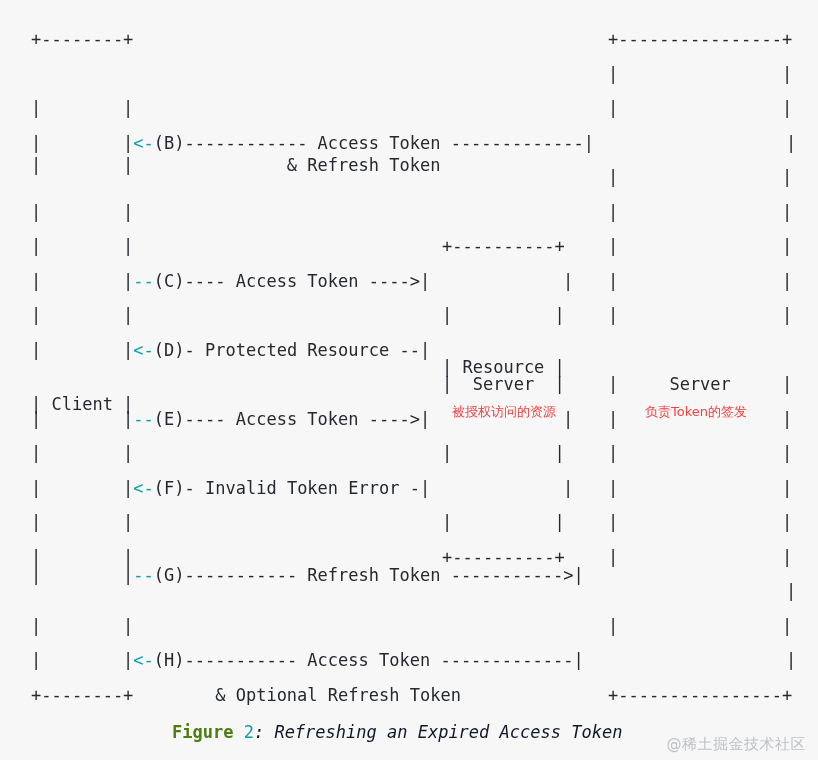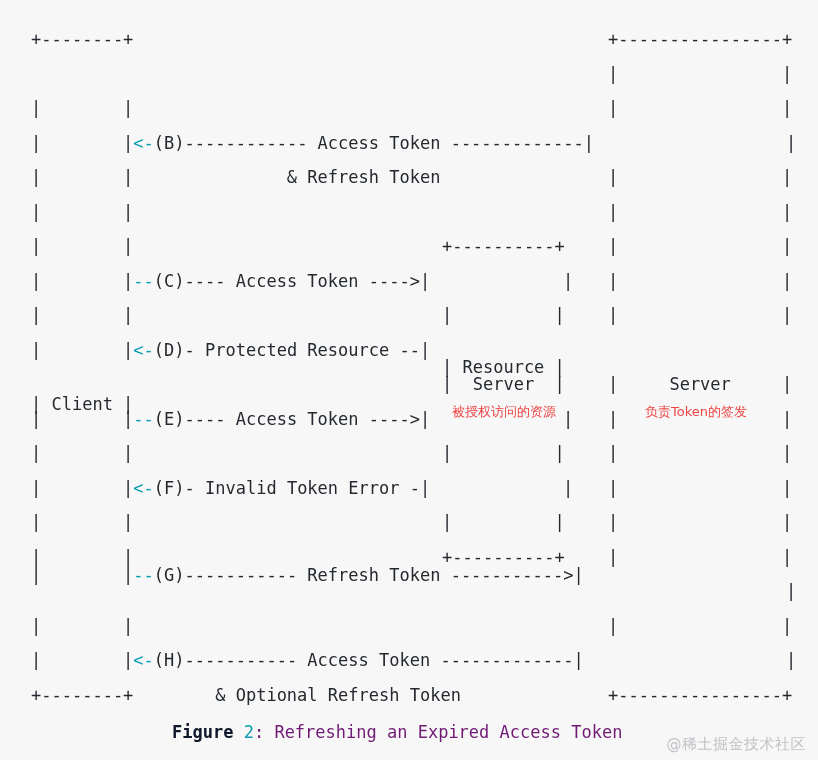--- a/index.html
+++ b/index.html
@@ -58,44 +58,44 @@
   #figure-caption {
     position: absolute;
     left: 172px;
     top: 721px;
     white-space: pre;
     font-family: "DejaVu Sans Mono", "Liberation Mono", monospace;
     font-size: 17px;
     line-height: 22px;
     color: #24292f;
   }
-  #figure-caption .cap-word { font-weight: 700; color: #0f172a; }
+  #figure-caption .cap-word { font-weight: 700; color: #4d7c0f; }
   #figure-caption .cap-num  { color: #0a9cb0; }
-  #figure-caption .cap-rest { color: #701a75; }
+  #figure-caption .cap-rest { color: #0f172a; font-style: italic; }
 
   
   #watermark {
     position: absolute;
     right: 12px;
     bottom: 6px;
     font-family: "DejaVu Sans", "Liberation Sans", sans-serif;
     font-size: 15px;
     color: #bfc2c6;
     letter-spacing: 0.5px;
     white-space: nowrap;
   }
 </style>
 </head>
 <body>
 
 <div id="ascii-figure">
     <div class="ascii-line" style="top: 28px;"><span class="tok-plain">+--------+</span></div>
     <div class="ascii-line" style="top: 97px;"><span class="tok-plain">|        |</span></div>
     <div class="ascii-line" style="top: 132px;"><span class="tok-plain">|        |</span><span class="tok-arrow">&lt;-</span><span class="tok-plain">(B)------------ Access Token -------------|</span></div>
-    <div class="ascii-line" style="top: 166px;"><span class="tok-plain">|        |               &amp; Refresh Token</span></div>
+    <div class="ascii-line" style="top: 154px;"><span class="tok-plain">|        |               &amp; Refresh Token</span></div>
     <div class="ascii-line" style="top: 201px;"><span class="tok-plain">|        |</span></div>
     <div class="ascii-line" style="top: 235px;"><span class="tok-plain">|        |</span></div>
     <div class="ascii-line" style="top: 270px;"><span class="tok-plain">|        |</span><span class="tok-arrow">--</span><span class="tok-plain">(C)---- Access Token ----&gt;|</span></div>
     <div class="ascii-line" style="top: 304px;"><span class="tok-plain">|        |</span></div>
     <div class="ascii-line" style="top: 339px;"><span class="tok-plain">|        |</span><span class="tok-arrow">&lt;-</span><span class="tok-plain">(D)- Protected Resource --|</span></div>
     <div class="ascii-line" style="top: 373px; margin-top: 20px;"><span class="tok-plain">| Client |</span></div>
     <div class="ascii-line" style="top: 408px; text-align: center;"><span class="tok-plain">|        |</span><span class="tok-arrow">--</span><span class="tok-plain">(E)---- Access Token ----&gt;|</span></div>
     <div class="ascii-line" style="top: 442px;"><span class="tok-plain">|        |</span></div>
     <div class="ascii-line" style="top: 477px;"><span class="tok-plain">|        |</span><span class="tok-arrow">&lt;-</span><span class="tok-plain">(F)- Invalid Token Error -|</span></div>
     <div class="ascii-line" style="top: 511px;"><span class="tok-plain">|        |</span></div>

